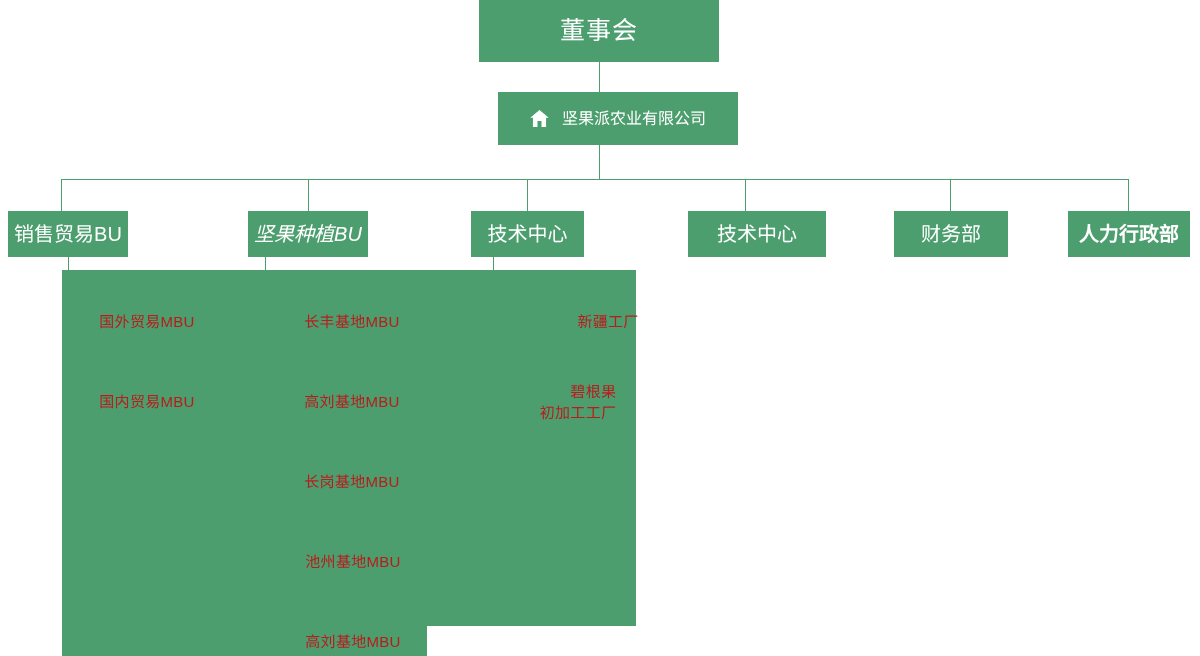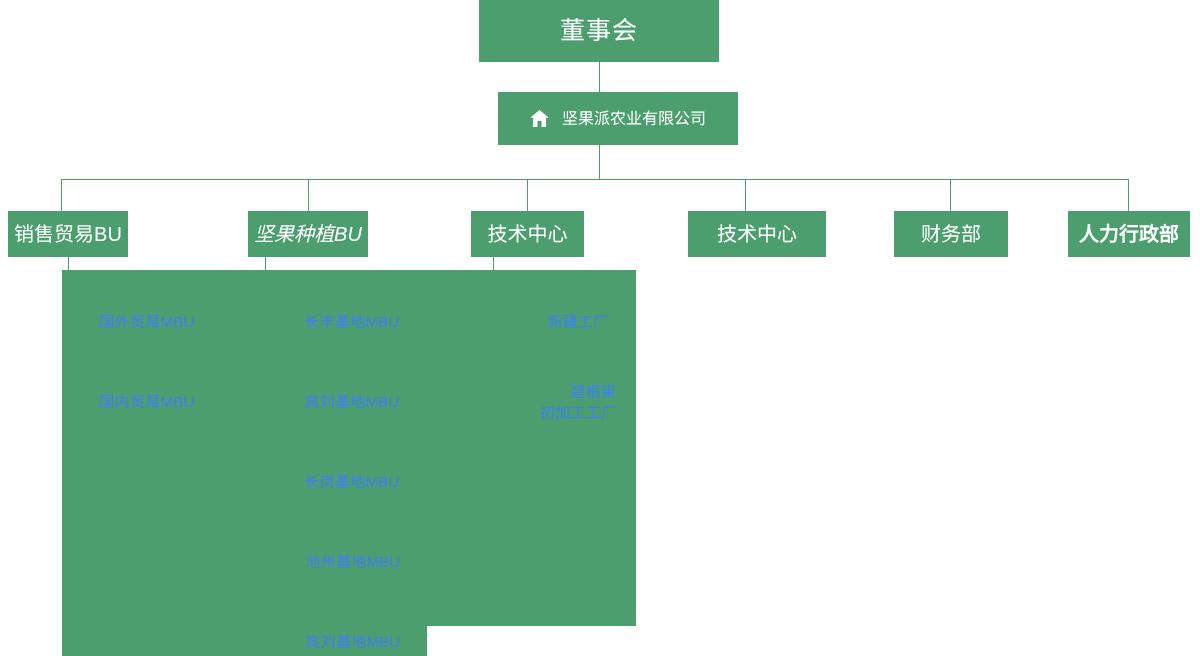--- a/index.html
+++ b/index.html
@@ -93,21 +93,21 @@
   .panel-foot {
     left: 62px;
     top: 626px;
     width: 365px;
     height: 30px;
   }
 
   
   .leaf {
     position: absolute;
-    color: #3b82f6;
+    color: #b91c1c;
     font-size: 15px;
     line-height: 1.35;
     text-align: center;
     white-space: pre-line;
     transform: translate(-50%, -50%);
     letter-spacing: 0.3px;
   }
 </style>
 </head>
 <body>
@@ -185,21 +185,21 @@
   <div class="leaf" style="left:352px; top:472px;">
     <span>长岗基地MBU</span>
   </div>
   <div class="leaf" style="left:353px; top:552px;text-align:right;">
     <span>池州基地MBU</span>
   </div>
   <div class="leaf" style="left:353px; top:632px;">
     <span>高刘基地MBU</span>
   </div>
 
-  <div class="leaf" style="left:578px; top:312px;text-align:right;">
+  <div class="leaf" style="left:608px; top:312px;text-align:right;">
     <span>新疆工厂</span>
   </div>
   <div class="leaf" style="left:578px; top:392px;text-align:right;">
     <span>碧根果
 初加工工厂</span>
   </div>
 
 </div>
 
 </body></html>

